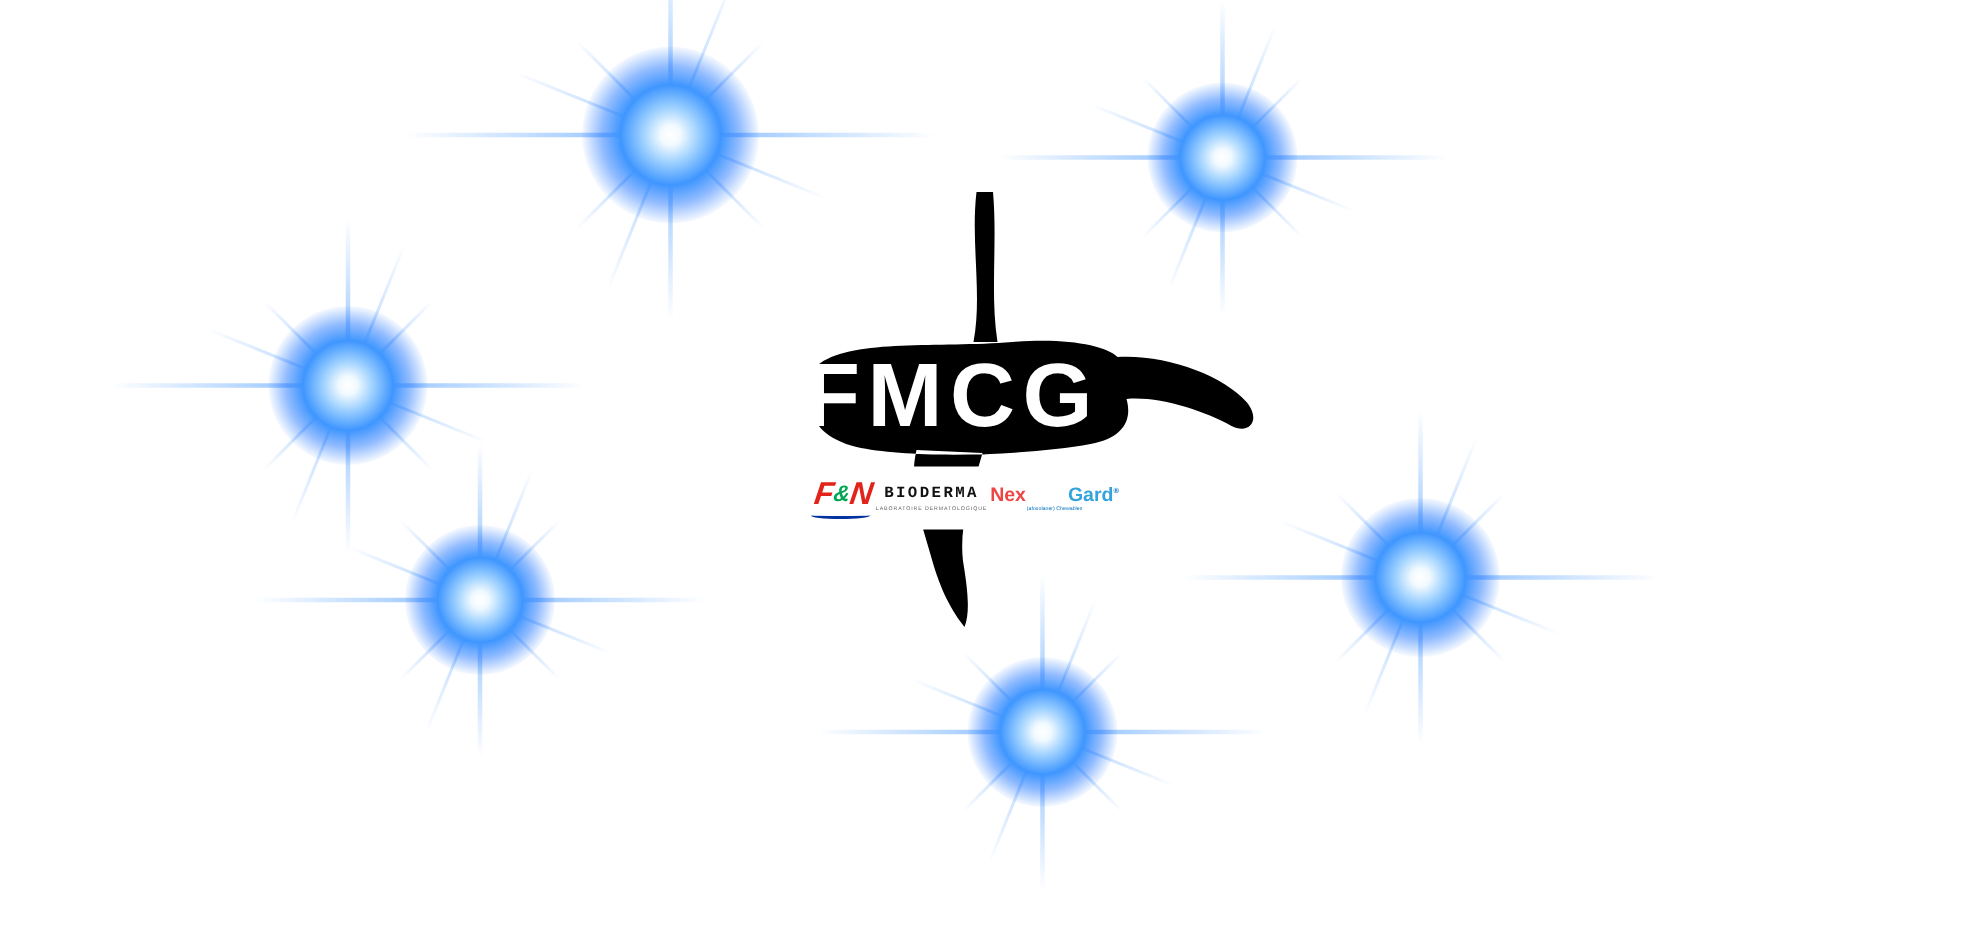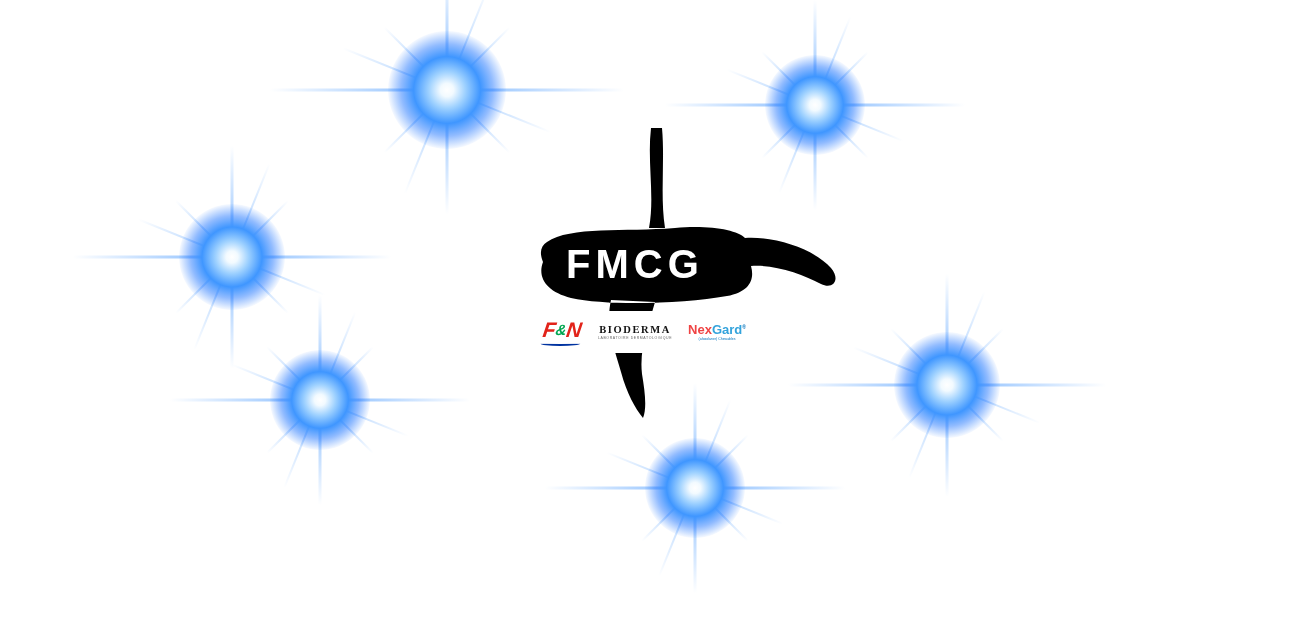--- a/index.html
+++ b/index.html
@@ -47,21 +47,21 @@
 
   
   .ink{
     position:absolute;left:515px;top:112px;width:420px;height:330px;
   }
 
   
   .fmcg{
     position:absolute;left:520px;top:228px;width:230px;height:72px;
     line-height:72px;text-align:center;
-    font-size:40px;font-weight:800;letter-spacing:5px;
+    font-size:60px;font-weight:800;letter-spacing:5px;
     color:#ffffff;
     font-family:"Liberation Sans", sans-serif;
   }
 
   
   .logo-strip{
     position:absolute;left:538px;top:311px;width:212px;height:42px;
     background:#ffffff;
     display:flex;align-items:center;justify-content:space-between;
     padding:0 4px;box-sizing:border-box;
@@ -76,35 +76,35 @@
   .logo-fn .amp{
     font-size:15px;font-weight:900;font-style:italic;color:#00a651;
     position:relative;top:-2px;
   }
   .logo-fn .swoosh{
     width:40px;height:3px;border-bottom:2px solid #0033a0;
     border-radius:0 0 60% 60%;margin-top:1px;
   }
 
   .logo-bioderma .main{
-    font-family:Liberation Serif, serif;
+    font-family:Liberation Mono, monospace;
     font-size:10.5px;font-weight:700;letter-spacing:1.6px;color:#111111;
     white-space:nowrap;
   }
   .logo-bioderma .tag{
     font-size:3.5px;letter-spacing:.6px;color:#666666;margin-top:1.5px;
     white-space:nowrap;
   }
 
   .logo-nexgard .main{
     font-size:13px;font-weight:700;white-space:nowrap;line-height:1;
     font-family:"Liberation Sans", sans-serif;
   }
   .logo-nexgard .ne{color:#ef4444;}
-  .logo-nexgard .gard{color:#33a3dc;}
+  .logo-nexgard .gard{color:#33a3dc;margin-left:28px;}
   .logo-nexgard .reg{font-size:5px;color:#0072bc;vertical-align:super;}
   .logo-nexgard .tag{
     font-size:3.5px;color:#0072bc;margin-top:1.5px;white-space:nowrap;
   }
 </style>
 </head>
 <body>
 
 <div class="stage">
 

